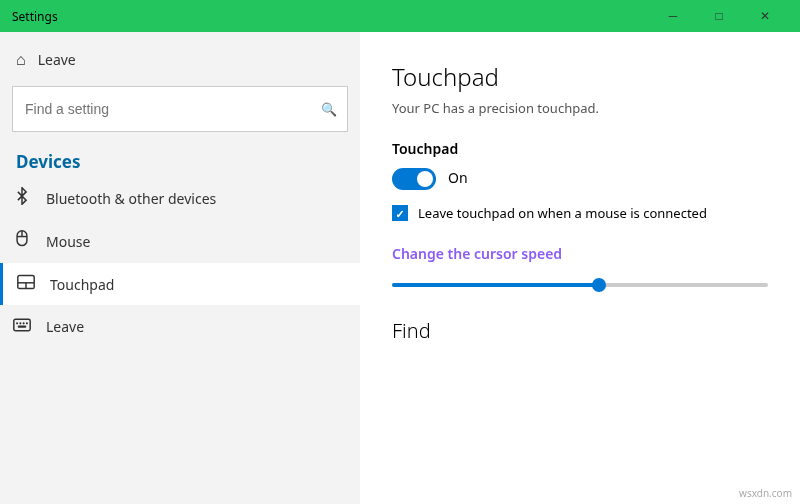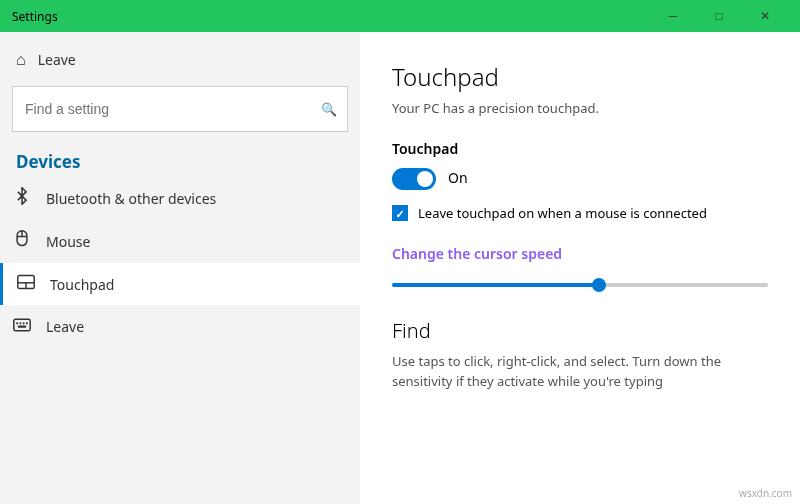--- a/index.html
+++ b/index.html
@@ -369,18 +369,17 @@
       <div class="slider-title">Change the cursor speed</div>
       <div class="slider-track-wrap">
         <div class="slider-track">
           <div class="slider-fill"></div>
           <div class="slider-thumb"></div>
         </div>
       </div>
     </div>
 
     <h2 class="taps-title">Find</h2>
-    <p class="taps-desc">Use taps to click, right-click, and select. Turn down the sensitivity if they activate while you're typing</p>
   </div>
 
 </div>
 
 <div class="watermark">wsxdn.com</div>
 
 </body></html>

